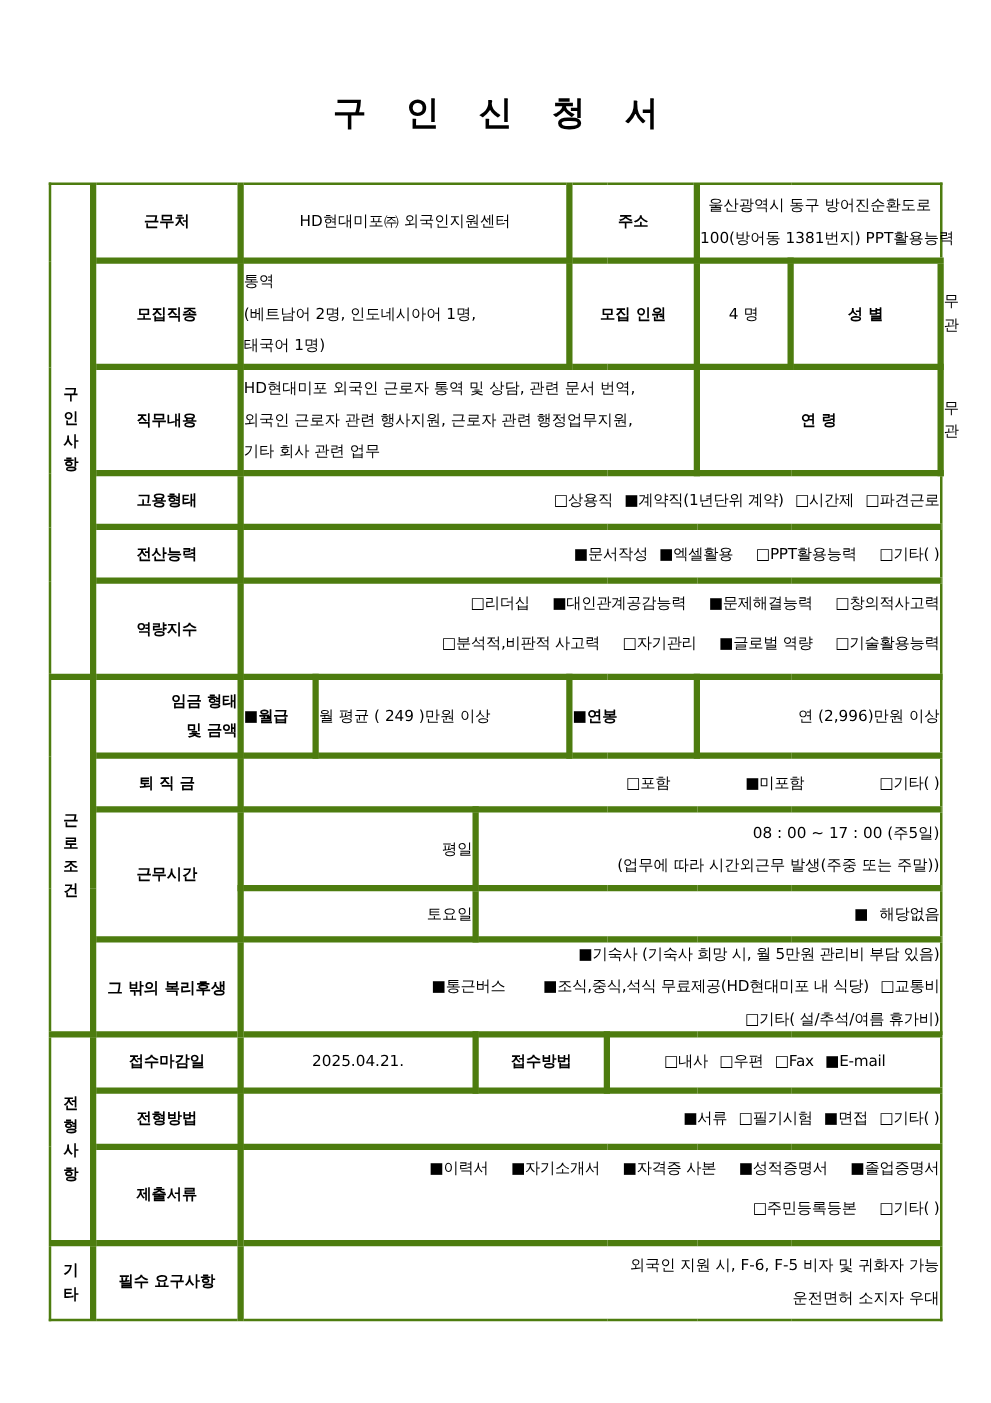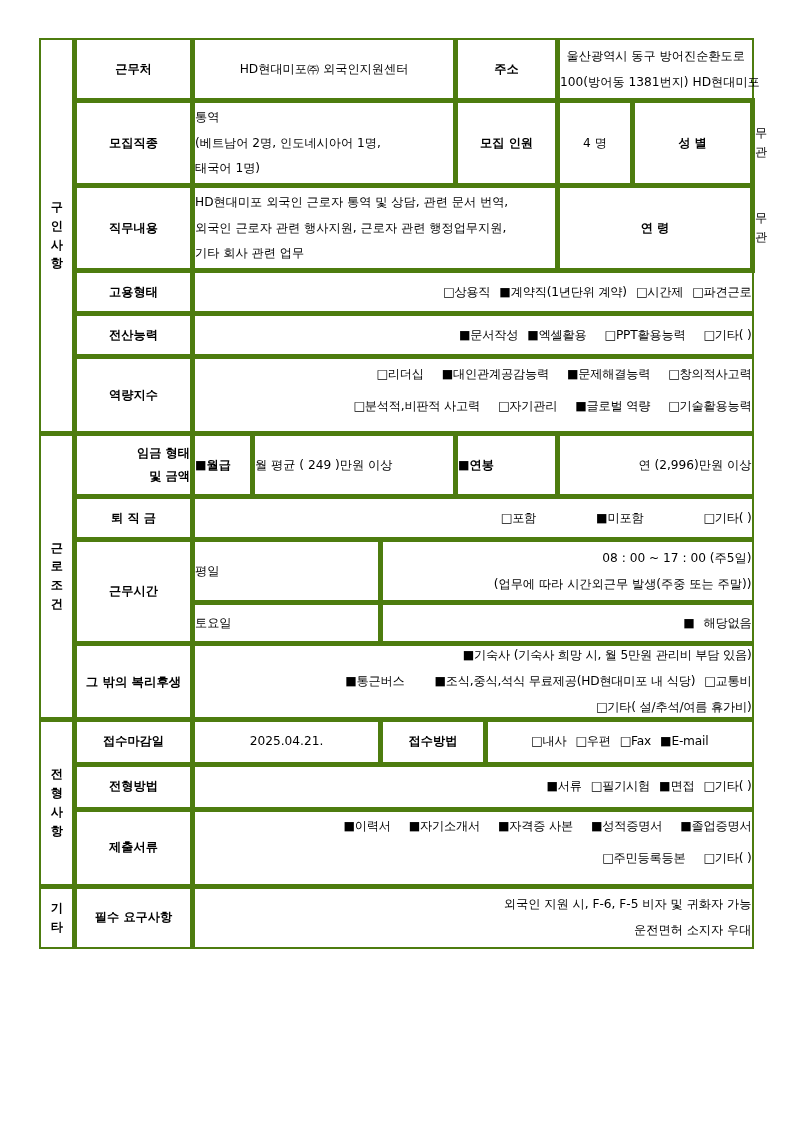--- a/index.html
+++ b/index.html
@@ -78,38 +78,39 @@
   .cellpad-c {
     padding: 7px 6px;
     text-align: center;
   }
   .mid-label {
     text-align: center;
     font-weight: bold;
     font-size: 13px;
   }
   .sub-label {
-    text-align: left;
+    text-align: right;
     font-size: 12.2px;
   }
   .line { display: block; white-space: nowrap; }
   .line + .line { margin-top: 7px; }
   .cb { font-size: 12.2px; letter-spacing: -0.2px; }
   .sp-sm { display: inline-block; width: 9px; }
   .sp-md { display: inline-block; width: 18px; }
   .sp-lg { display: inline-block; width: 30px; }
   .inner-v-dotted { border-left: 1px solid #c9c9c9 !important; }
   .amount-cell { padding: 7px 10px; font-size: 12.2px; border-radius: 10px; }
   .chk-cell { padding: 7px 7px; font-size: 12.2px; white-space: nowrap; text-align: left; font-weight: bold; }
 </style>
 </head>
 <body>
 
 <div class="page">
 
+  <h1 class="doc-title">구 인 신 청 서</h1>
 
   <table class="form">
     <colgroup>
       <col style="width:34px">
       <col style="width:118px">
       <col style="width:60px">
       <col style="width:128px">
       <col style="width:75px">
       <col style="width:30px">
       <col style="width:72px">
@@ -123,21 +124,21 @@
         <span>구</span>
         <span>인</span>
         <span>사</span>
         <span>항</span>
       </td>
       <td class="rowlabel tt-thick">근무처</td>
       <td class="cellpad-c tt-thick" colspan="3" style="height:58px">HD현대미포㈜ 외국인지원센터</td>
       <td class="mid-label tt-thick" colspan="2">주소</td>
       <td class="cellpad-c tt-thick tr-thick" colspan="2">
         <span class="line">울산광역시 동구 방어진순환도로</span>
-        <span class="line">100(방어동 1381번지) HD현대미포</span>
+        <span class="line">100(방어동 1381번지) PPT활용능력</span>
       </td>
     </tr>
 
     <tr>
       <td class="rowlabel">모집직종</td>
       <td class="cellpad" colspan="3" style="height:80px">
         <span class="line">통역</span>
         <span class="line">(베트남어 2명, 인도네시아어 1명,</span>
         <span class="line">태국어 1명)</span>
       </td>

